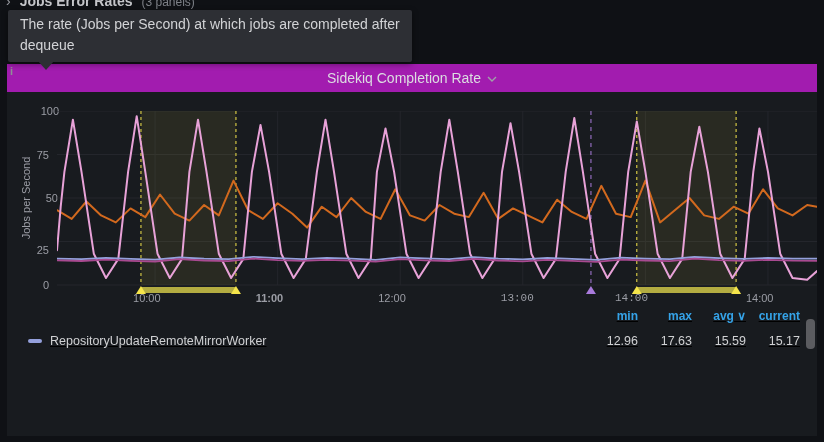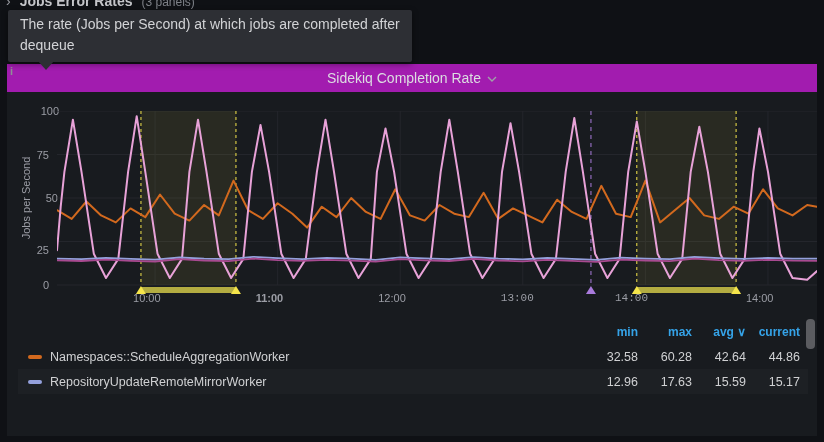--- a/index.html
+++ b/index.html
@@ -30,21 +30,21 @@
 
   
   .ylabel{position:absolute;left:-80px;top:127px;width:200px;height:14px;text-align:center;
     transform:rotate(-90deg);font-size:11px;color:#9b9da5;}
   .ytick{position:absolute;width:40px;text-align:right;font-size:11px;color:#9b9da5;}
   .xtick{position:absolute;width:44px;text-align:left;font-size:11px;color:#9b9da5;top:228px;}
 
   .plot-wrap{position:absolute;left:50px;top:47px;width:760px;height:185px;}
 
   
-  .legend{position:absolute;left:11px;top:256px;width:790px;}
+  .legend{position:absolute;left:11px;top:240px;width:790px;text-decoration:underline;}
   .leg-head{display:flex;height:24px;align-items:center;padding:0 8px 0 10px;}
   .leg-head .spacer{flex:1;}
   .hcell{width:54px;text-align:right;font-size:12px;font-weight:700;color:#35a3e8;cursor:pointer;white-space:nowrap;}
   .leg-row{display:flex;height:25px;align-items:center;padding:0 8px 0 10px;}
   .leg-row:nth-child(even){background:#1d2024;}
   .dash{width:14px;height:4px;border-radius:2px;margin-right:8px;flex:none;cursor:pointer;}
   .lname{flex:1;font-size:12.5px;color:#d0d1d3;white-space:nowrap;overflow:hidden;cursor:pointer;}
   .vcell{width:54px;text-align:right;font-size:12.5px;color:#d0d1d3;}
   .scrollthumb{position:absolute;left:799px;top:255px;width:9px;height:30px;border-radius:4px;background:#5b5c60;cursor:pointer;}
 </style>
@@ -128,28 +128,20 @@
     <div class="legend">
       <div class="leg-head" id="legend-head">
           <span class="spacer"></span>
           <span class="hcell">min</span>
           <span class="hcell">max</span>
           <span class="hcell">avg ∨</span>
           <span class="hcell">current</span>
         </div>
       <div id="legend-rows">
           <div class="leg-row">
-            <span class="dash" style="background: rgb(210, 105, 30);"></span>
-            <span class="lname">Namespaces::ScheduleAggregationWorker</span>
-            <span class="vcell">32.58</span>
-            <span class="vcell">60.28</span>
-            <span class="vcell">42.64</span>
-            <span class="vcell">44.86</span>
-          </div>
-          <div class="leg-row">
             <span class="dash" style="background: rgb(148, 160, 220);"></span>
             <span class="lname">RepositoryUpdateRemoteMirrorWorker</span>
             <span class="vcell">12.96</span>
             <span class="vcell">17.63</span>
             <span class="vcell">15.59</span>
             <span class="vcell">15.17</span>
           </div>
         </div>
     </div>
     <div class="scrollthumb"></div>

